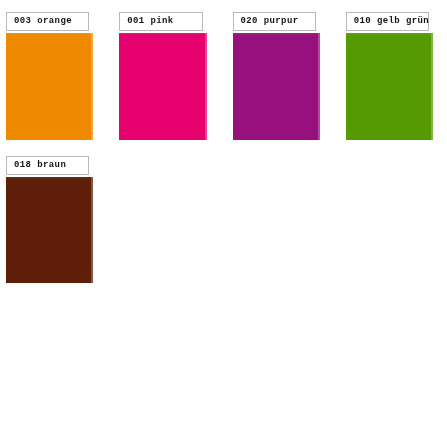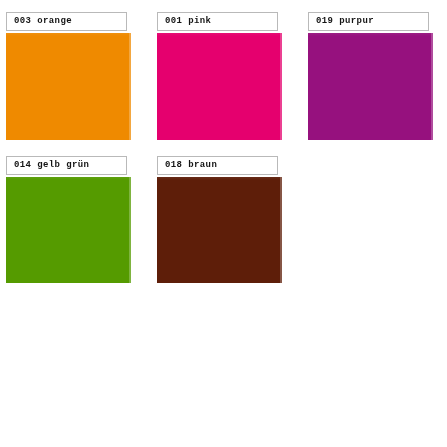--- a/index.html
+++ b/index.html
@@ -15,21 +15,21 @@
     overflow: hidden;
   }
 
   #sheet {
     position: relative;
     width: 447px;
     height: 447px;
     background: #ffffff;
     box-sizing: border-box;
     display: grid;
-    grid-template-columns: 1fr 1fr 1fr;
+    grid-template-columns: 1fr 1fr 1fr 1fr;
     grid-template-rows: 1fr 1fr 1fr;
     column-gap: 26px;
     row-gap: 16px;
     padding: 12px 14px 20px 6px;
   }
 
   .swatch-card {
     position: relative;
     display: flex;
     flex-direction: column;
@@ -105,29 +105,29 @@
 
   <div class="swatch-card card-row-1">
     <div class="label-box">
       <span class="label-text">001 pink</span>
     </div>
     <div class="color-field" style="background-color: rgb(229, 0, 110);"></div>
   </div>
 
   <div class="swatch-card card-row-2">
     <div class="label-box">
-      <span class="label-text">019 purpur</span>
+      <span class="label-text">020 purpur</span>
     </div>
     <div class="color-field" style="background-color: rgb(150, 17, 126);"></div>
   </div>
 
 
   <div class="swatch-card card-row-3">
     <div class="label-box">
-      <span class="label-text">014 gelb grün</span>
+      <span class="label-text">010 gelb grün</span>
     </div>
     <div class="color-field" style="background-color: rgb(85, 155, 0);"></div>
   </div>
 
   <div class="swatch-card card-row-3">
     <div class="label-box">
       <span class="label-text">018 braun</span>
     </div>
     <div class="color-field" style="background-color: rgb(94, 30, 9);"></div>
   </div>

